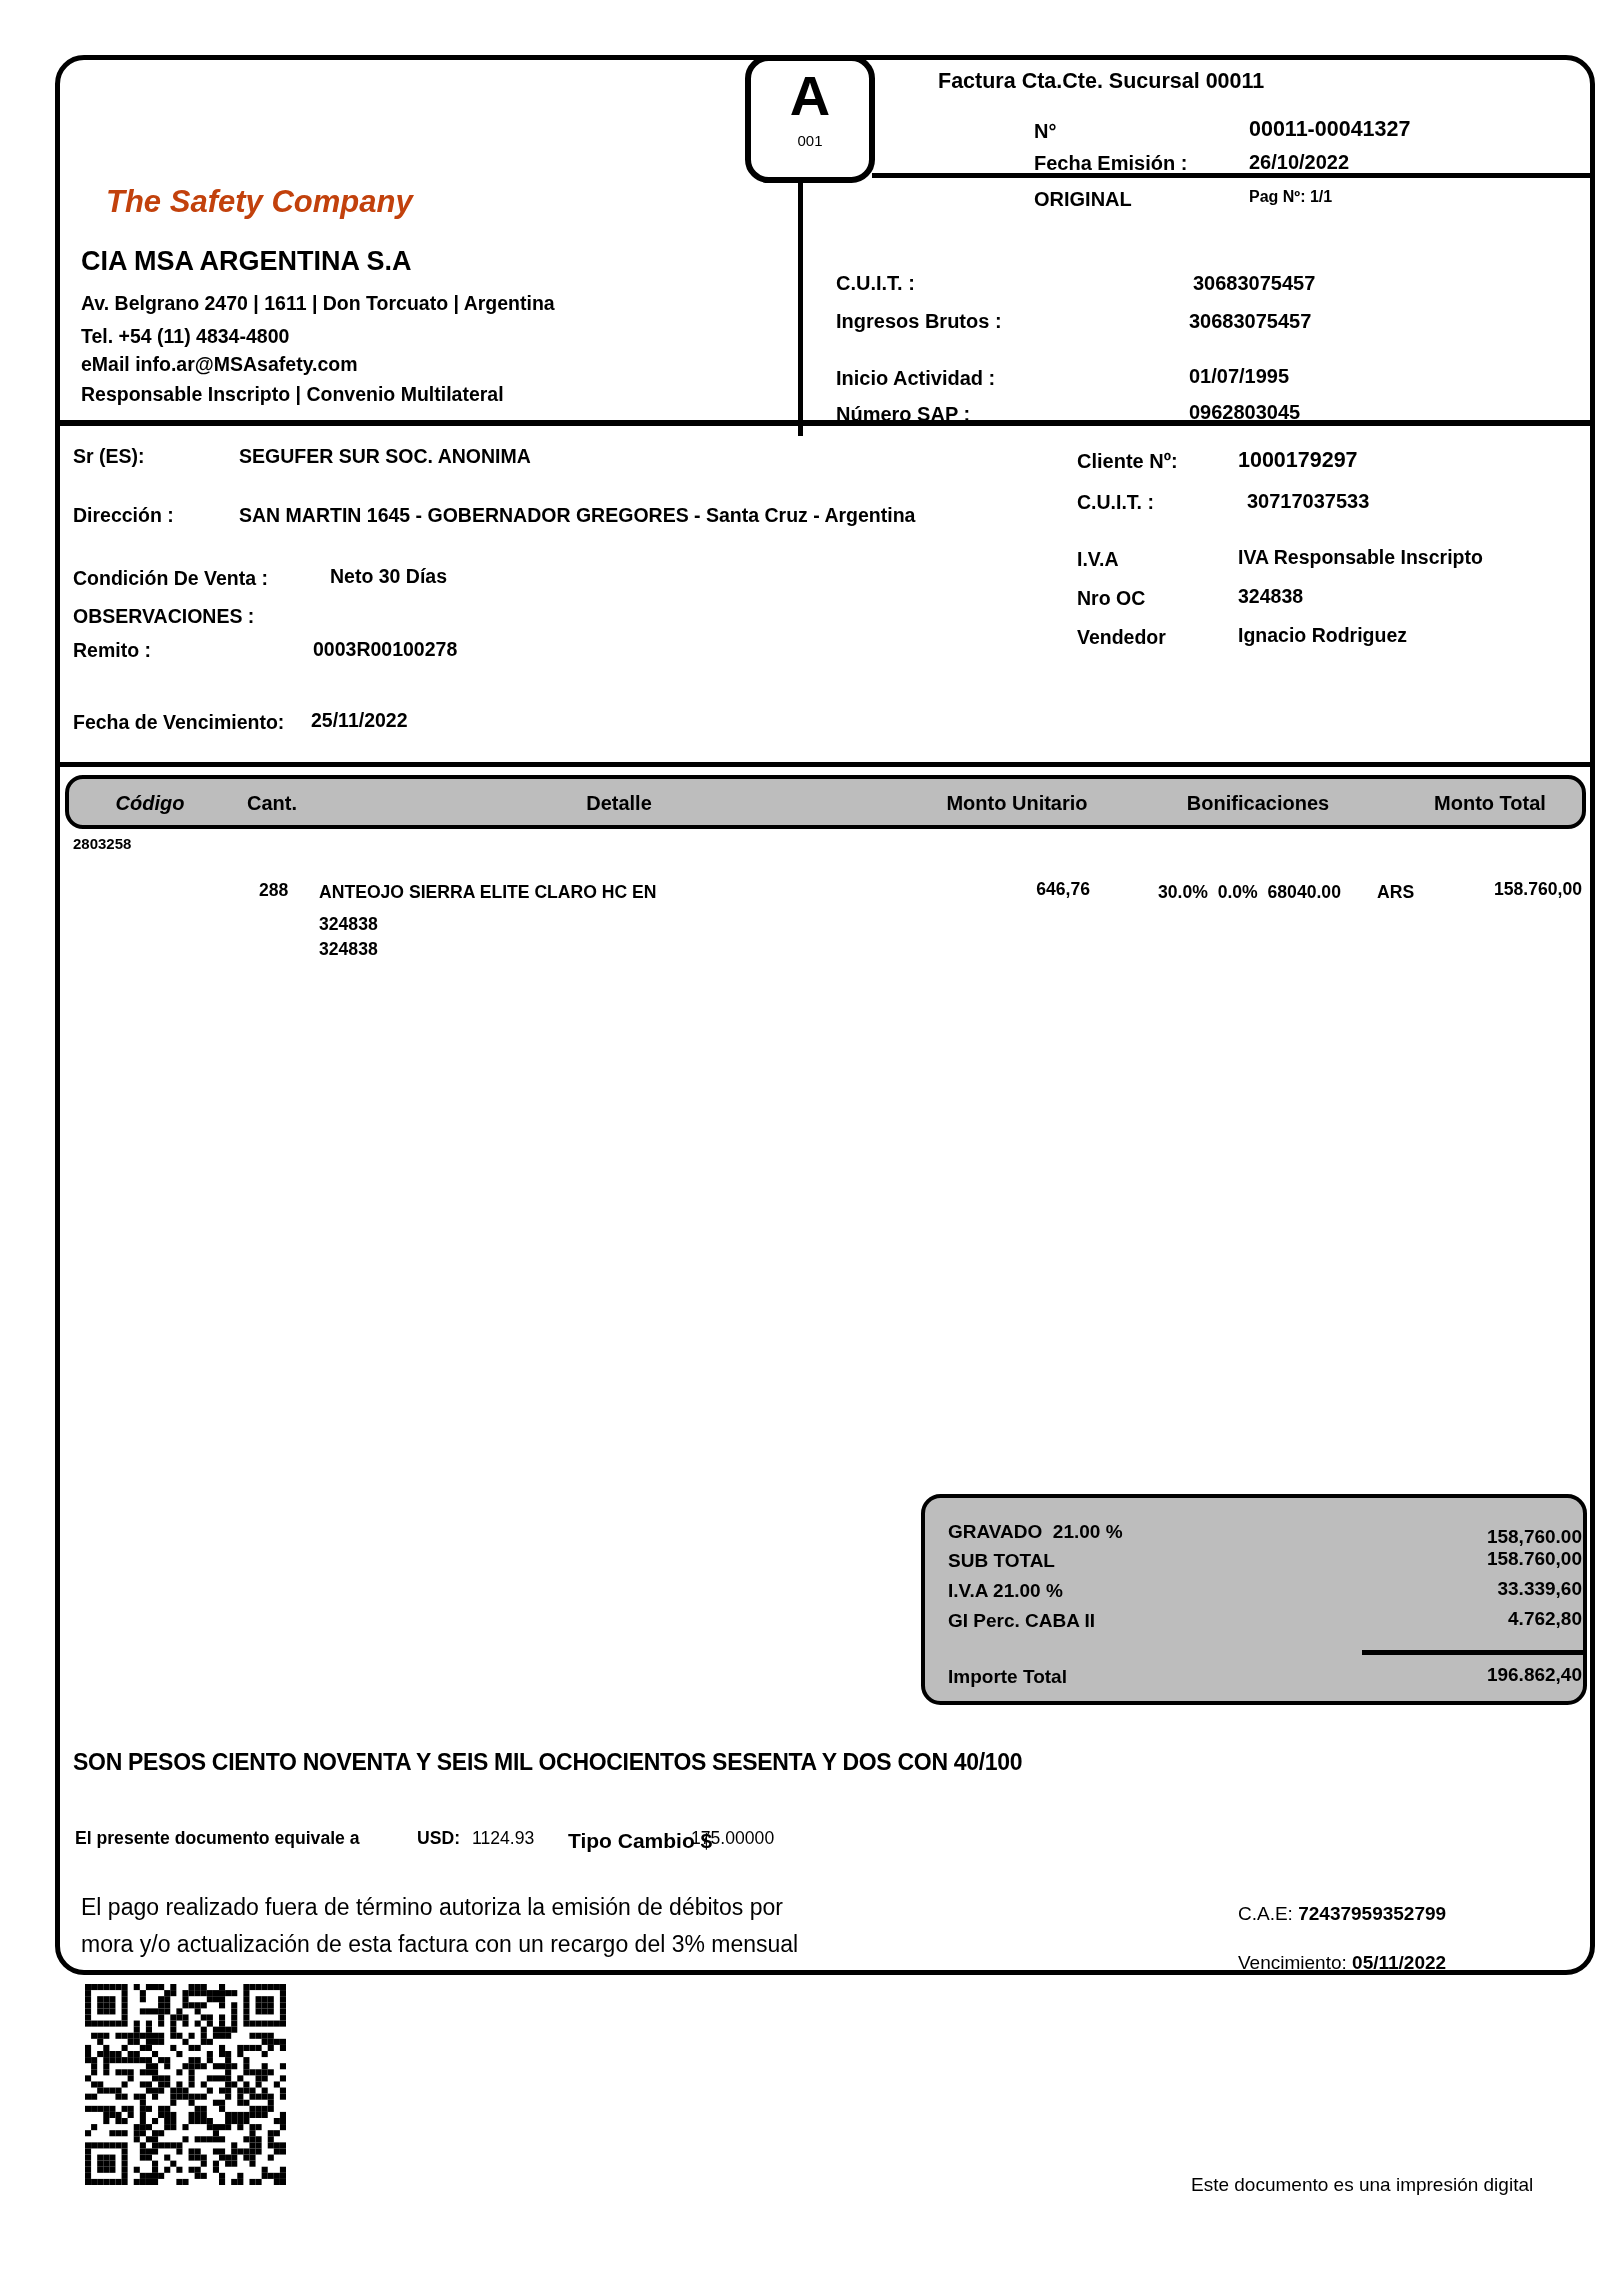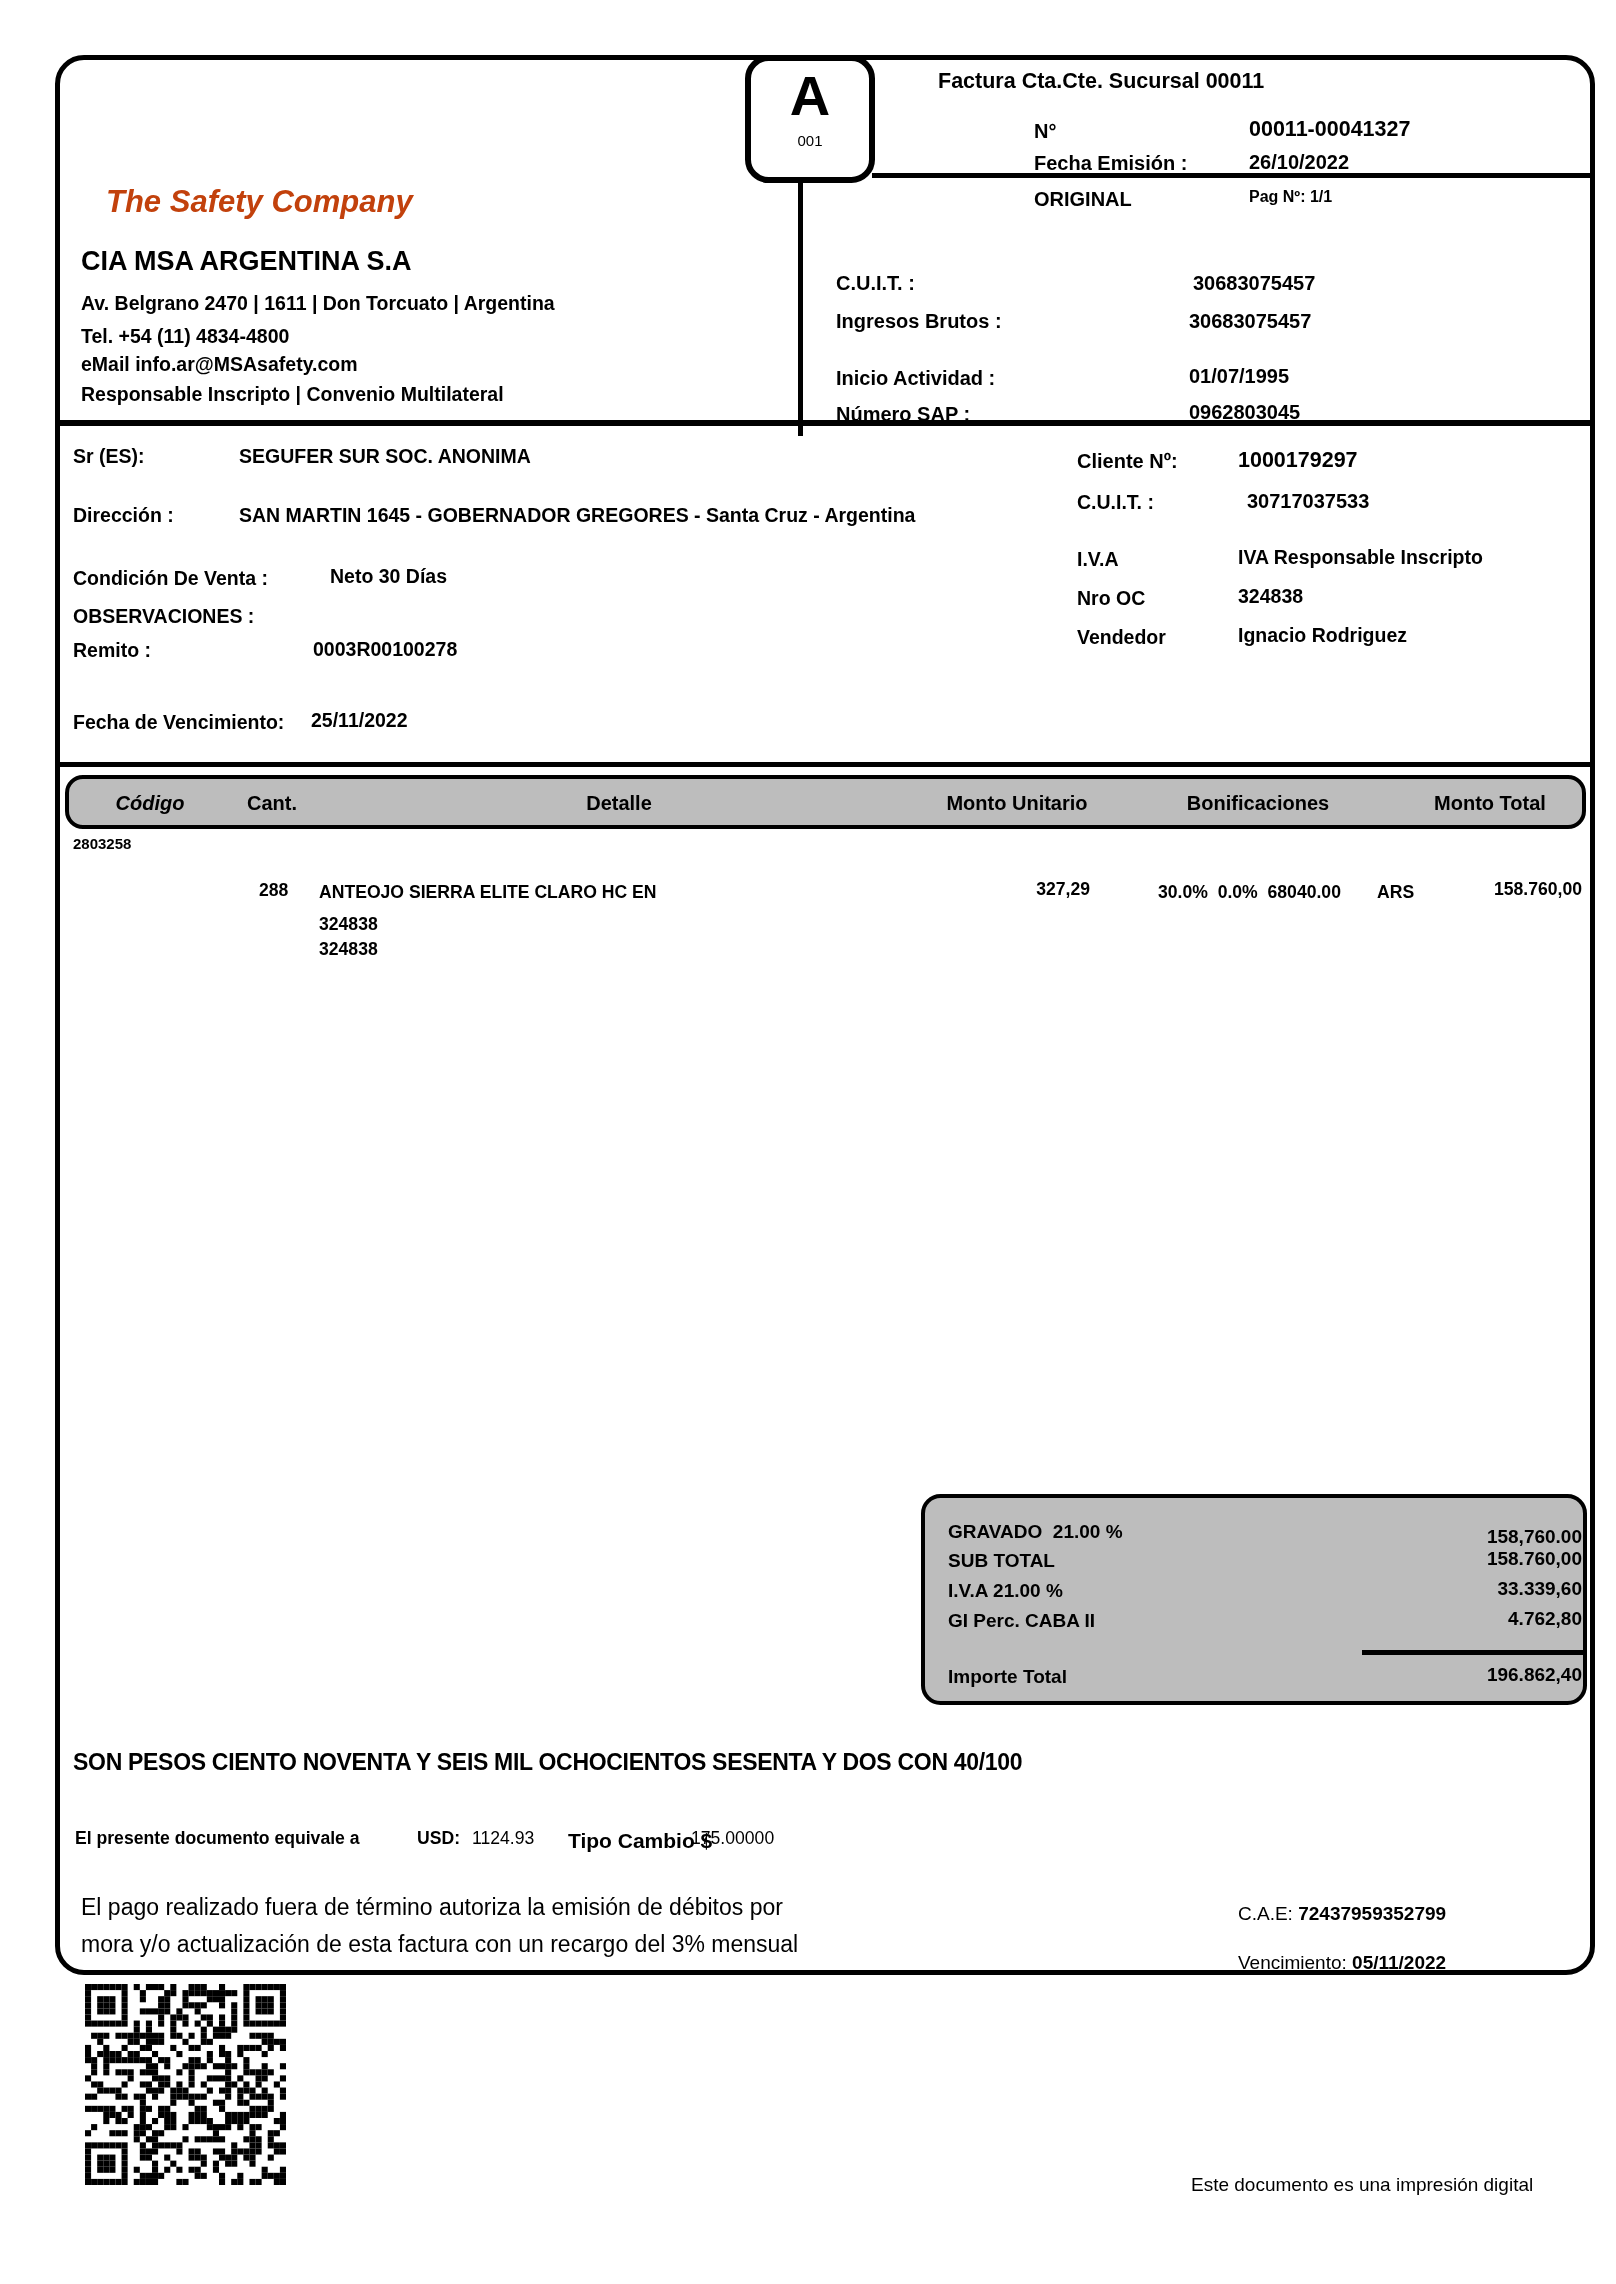--- a/index.html
+++ b/index.html
@@ -102,21 +102,21 @@
   <div class="th" style="left:272px;">Cant.</div>
   <div class="th" style="left:619px;">Detalle</div>
   <div class="th" style="left:1017px;">Monto Unitario</div>
   <div class="th" style="left:1258px;">Bonificaciones</div>
   <div class="th" style="left:1490px;">Monto Total</div>
 
   <div>
     <div class="t b" style="left:73px;top:836px;font-size:15px;">2803258</div>
     <div class="t b" style="left:259px;top:881px;font-size:17.6px;">288</div>
     <div class="t b" style="left:319px;top:883px;font-size:17.6px;">ANTEOJO SIERRA ELITE CLARO HC EN</div>
-    <div class="t b r" style="left:1090px;top:880px;font-size:17.6px;">327,29</div>
+    <div class="t b r" style="left:1090px;top:880px;font-size:17.6px;">646,76</div>
     <div class="t b" style="left:1158px;top:883px;font-size:17.6px;">30.0%  0.0%  68040.00</div>
     <div class="t b" style="left:1377px;top:883px;font-size:17.6px;">ARS</div>
     <div class="t b r" style="left:1582px;top:880px;font-size:17.6px;">158.760,00</div>
     <div class="t b" style="left:319px;top:915px;font-size:17.6px;">324838</div>
     <div class="t b" style="left:319px;top:940px;font-size:17.6px;">324838</div>
   </div>
 
   <div class="totals-box"></div>
   <div class="t b" style="left:948px;top:1521px;font-size:19px;">GRAVADO  21.00 %</div>
   <div class="t b r" style="left:1582px;top:1518px;font-size:19px;margin-top:8px;">158,760.00</div>

